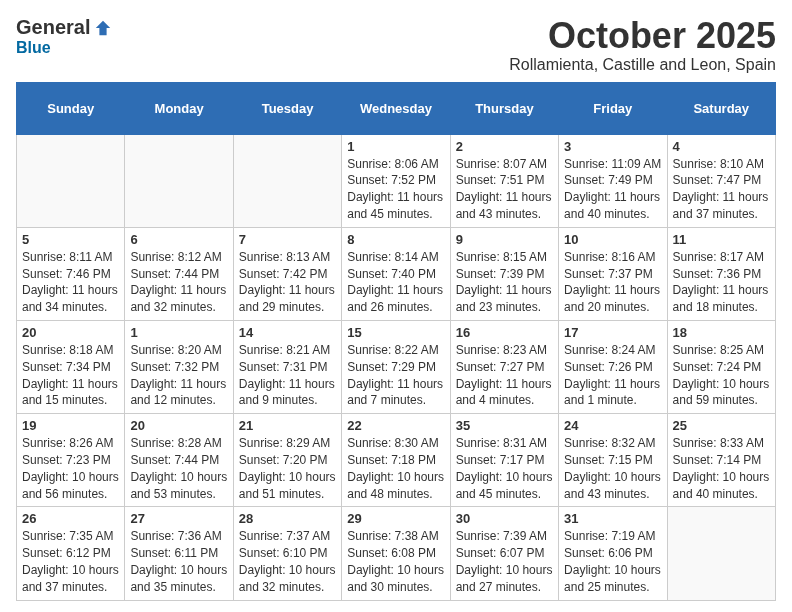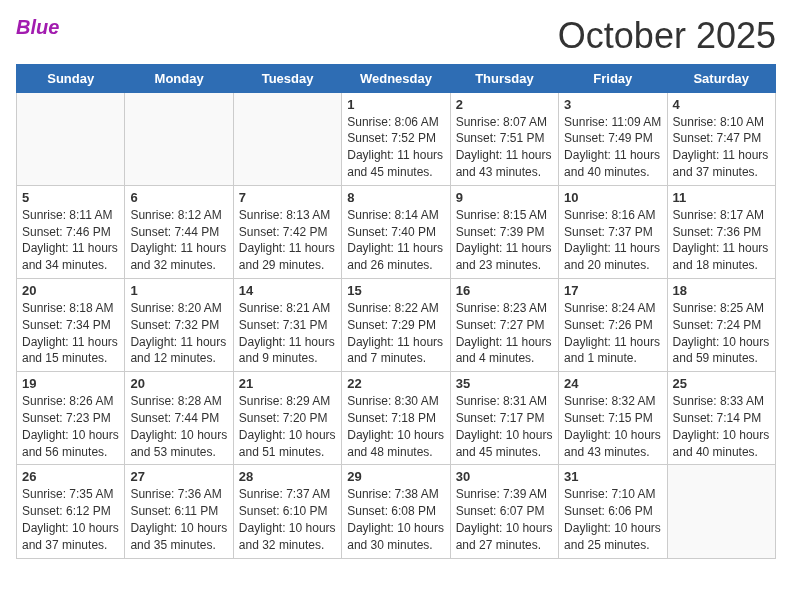--- a/index.html
+++ b/index.html
@@ -25,55 +25,54 @@
       display: flex;
       align-items: center;
       gap: 2px;
     }
     .logo-general {
       font-size: 20px;
       font-weight: bold;
       color: #333;
     }
     .logo-blue {
-      font-size: 20px;
-      font-weight: bold;
-      color: #a21caf;
-      font-style: italic;
+      font-size: 16px;
+      font-weight: bold;
+      color: #0369a1;
     }
     .logo-icon {
       width: 18px;
       height: 18px;
       margin-left: 2px;
     }
     .title-block {
       text-align: right;
     }
     .month-title {
       font-size: 36px;
-      font-weight: normal;
+      font-weight: bold;
       color: #333;
       line-height: 1.1;
     }
     .subtitle {
       font-size: 16px;
       color: #333;
       font-weight: normal;
     }
     table {
       width: 100%;
       border-collapse: collapse;
       table-layout: fixed;
     }
     th {
       background-color: #2e6db4;
       color: #fff;
       font-size: 13px;
       font-weight: bold;
-      padding: 6px 4px;
+      padding: 18px 4px;
       text-align: center;
       border: 1px solid #2e6db4;
     }
     td {
       border: 1px solid #ccc;
       vertical-align: top;
       padding: 4px 5px;
       font-size: 10.5px;
       color: #333;
       height: 80px;
@@ -94,24 +93,31 @@
     }
     tr:nth-child(odd) td:not(.empty) {
       background: #fff;
     }
   </style>
 </head>
 <body>
 
 <div class="header">
   <div class="logo">
+    <div class="logo-text">
+      <span class="logo-general">General</span>
+      <svg class="logo-icon" viewBox="0 0 20 20">
+        <polygon points="10,2 18,10 14,10 14,18 6,18 6,10 2,10" fill="#2e6db4"></polygon>
+      </svg>
+    </div>
     <span class="logo-blue">Blue</span>
   </div>
   <div class="title-block">
     <div class="month-title">October 2025</div>
+    <div class="subtitle">Rollamienta, Castille and Leon, Spain</div>
   </div>
 </div>
 
 <table>
   <thead>
     <tr>
     <th>Sunday</th>
         <th>Monday</th>
         <th>Tuesday</th>
         <th>Wednesday</th>
@@ -308,20 +314,20 @@
 Daylight: 10 hours and 30 minutes.</div>
         </td>
         <td>
           <div class="day-number">30</div>
           <div class="day-info">Sunrise: 7:39 AM
 Sunset: 6:07 PM
 Daylight: 10 hours and 27 minutes.</div>
         </td>
         <td>
           <div class="day-number">31</div>
-          <div class="day-info">Sunrise: 7:10 AM
+          <div class="day-info">Sunrise: 7:19 AM
 Sunset: 6:06 PM
 Daylight: 10 hours and 25 minutes.</div>
         </td>
         <td class="empty"></td>
       </tr>
     </tbody>
 </table>
 
 </body></html>

